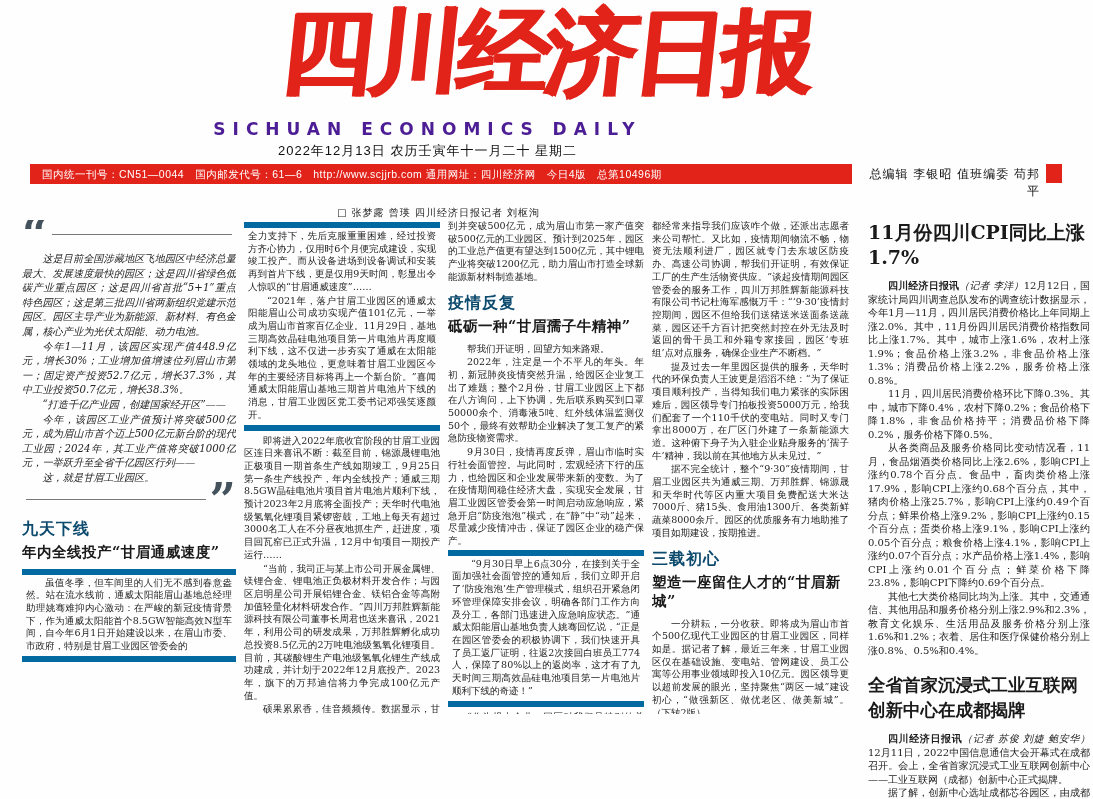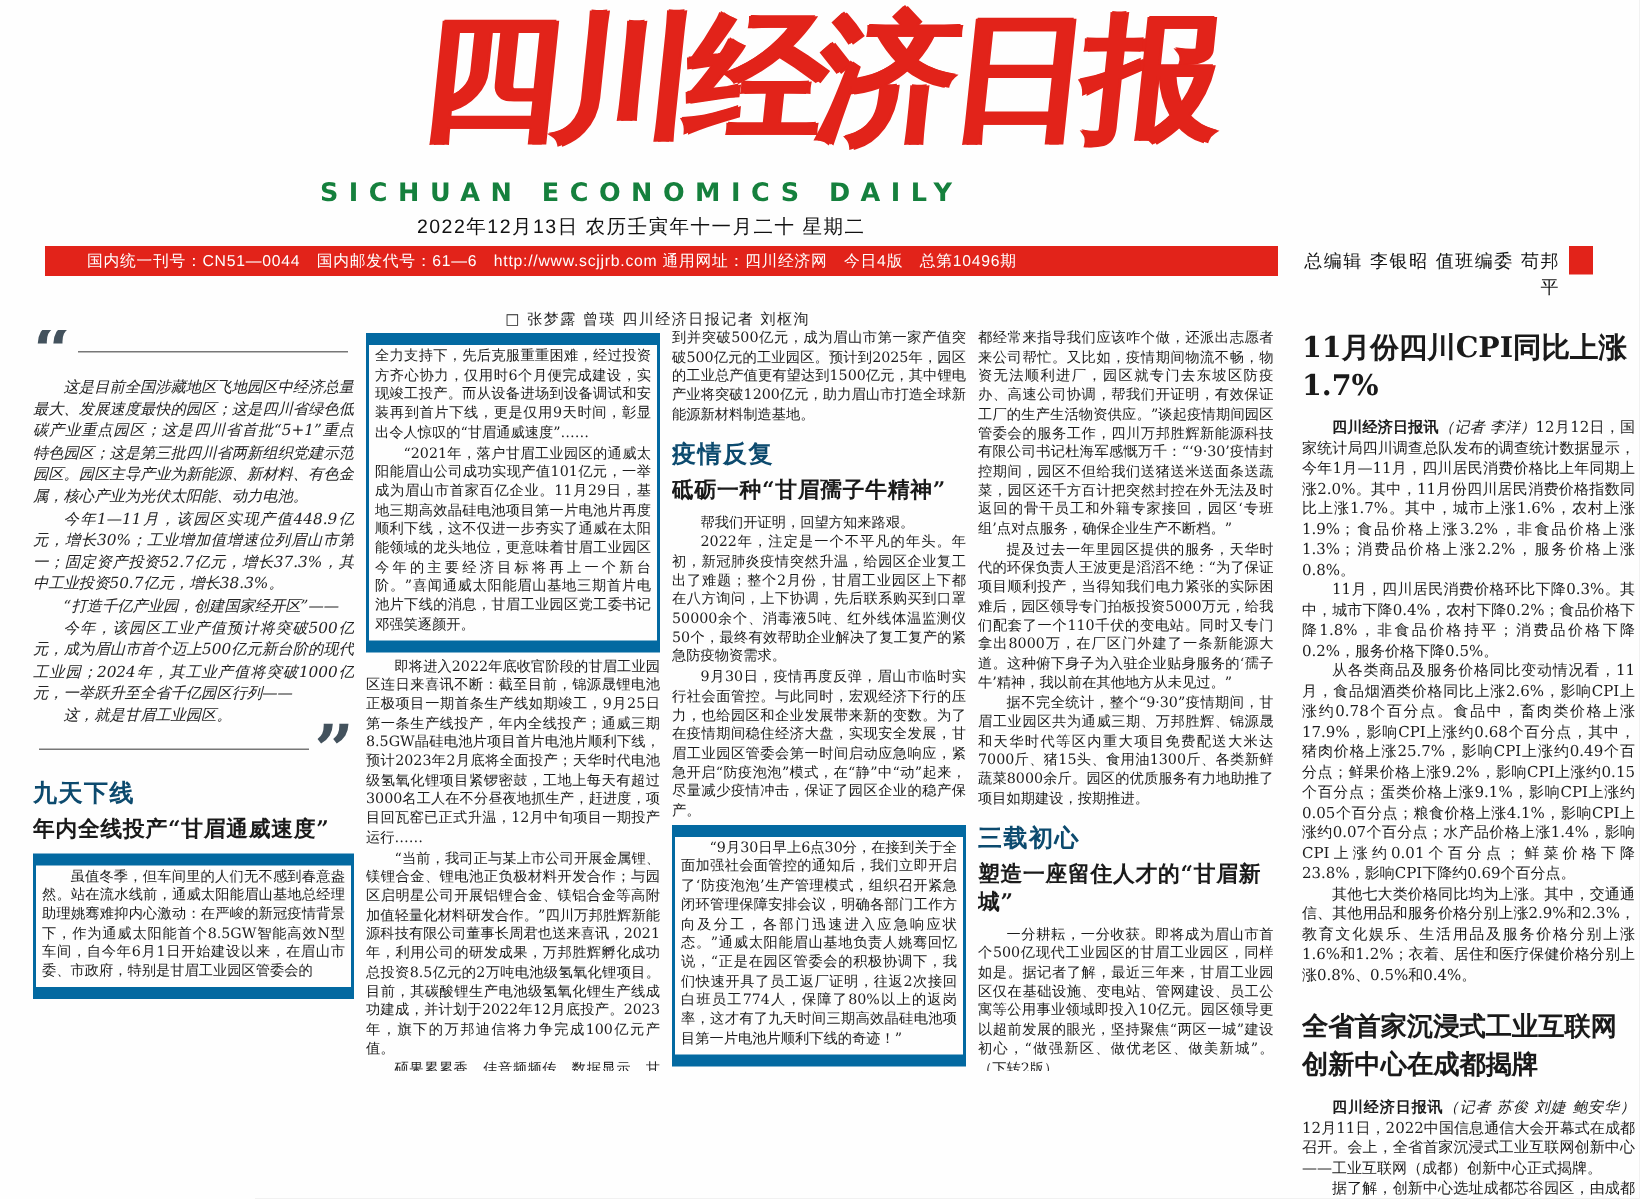--- a/index.html
+++ b/index.html
@@ -5,26 +5,26 @@
   html,body{margin:0;padding:0;background:#e8e8e8;}
   .page{position:relative;width:1093px;height:799px;background:#fefefe;overflow:hidden;
         font-family:"DejaVu Serif",serif;color:#1a1a1a;}
   
   .brand{position:absolute;top:-14px;left:0;right:0;text-align:center;
          font-size:92px;line-height:130px;font-weight:bold;color:#e2231a;
          transform:skewX(-6deg);letter-spacing:-4px;
          text-shadow:2px 1px 0 #e2231a,-1px 1px 0 #e2231a;}
   .brand-en{position:absolute;top:119px;left:0;right:238px;text-align:center;
             font-family:"DejaVu Sans",sans-serif;font-size:17px;letter-spacing:7px;
-            color:#15803d;font-weight:bold;}
+            color:#4c1d95;font-weight:bold;}
   .date-line{position:absolute;top:142px;left:0;right:238px;text-align:center;
              font-family:"Liberation Sans",sans-serif;font-size:13px;color:#111;letter-spacing:1px;}
   .info-bar{position:absolute;top:164px;left:30px;width:822px;height:20px;background:#e2231a;
             color:#fff;font-family:"Liberation Sans",sans-serif;font-size:10.5px;line-height:20px;
-            padding-left:28px;box-sizing:border-box;letter-spacing:.5px;white-space:nowrap;overflow:hidden;}
+            padding-left:12px;box-sizing:border-box;letter-spacing:.5px;white-space:nowrap;overflow:hidden;}
   .staff{position:absolute;top:166px;left:860px;width:180px;text-align:right;
          font-size:12px;letter-spacing:1px;color:#111;}
   .red-square{position:absolute;top:164px;left:1046px;width:16px;height:19px;background:#e2231a;}
   
   .lead{position:absolute;left:22px;top:206px;width:833px;}
   .headline{font-size:45px;font-weight:900;text-align:center;letter-spacing:1px;
             margin:0 0 8px 0;line-height:1.25;white-space:nowrap;}
   .byline{text-align:center;font-size:10px;color:#222;letter-spacing:1px;}
   .cols{display:flex;gap:8px;height:494px;overflow:hidden;}
   .col{overflow:hidden;}
@@ -34,21 +34,21 @@
   .noindent{text-indent:0;}
   
   .quote-block{margin-bottom:6px;}
   .q-row{display:flex;align-items:center;margin:4px 0 8px;}
   .q-glyph{font-size:46px;line-height:20px;font-weight:bold;color:#43525d;font-family:"DejaVu Serif",serif;}
   .q-line{flex:1;border-top:1.5px solid #777;margin:0 4px;}
   .q-p{font-style:italic;font-size:10.2px;line-height:14.6px;text-align:justify;
        text-indent:2em;margin:0;color:#222;}
   .subhead-red{color:#0c4a6e;font-weight:bold;font-size:16px;margin:9px 0 3px;letter-spacing:1px;}
   .subhead{font-weight:bold;font-size:14.5px;margin:0 0 7px;letter-spacing:.5px;}
-  .red-box{border:8px solid #0369a1;padding:2px 4px;margin:2px -6px 4px -6px;}
+  .red-box{border:6px solid #0369a1;padding:2px 4px;margin:2px -6px 4px -6px;}
   
   .right-col{position:absolute;left:868px;top:220px;width:222px;height:579px;overflow:hidden;}
   .side-title{font-size:19px;font-weight:900;margin:0 0 10px 0;letter-spacing:0;line-height:1.3;}
   .side-title2{font-size:17.5px;font-weight:900;margin:16px 0 10px 0;line-height:1.4;}
   .side-p{font-size:10px;line-height:13.5px;text-align:justify;text-indent:2em;margin:0;color:#1c1c1c;}
   .side-p b{font-weight:bold;}
   .side-p i{font-style:italic;}
 </style>
 </head>
 <body>

